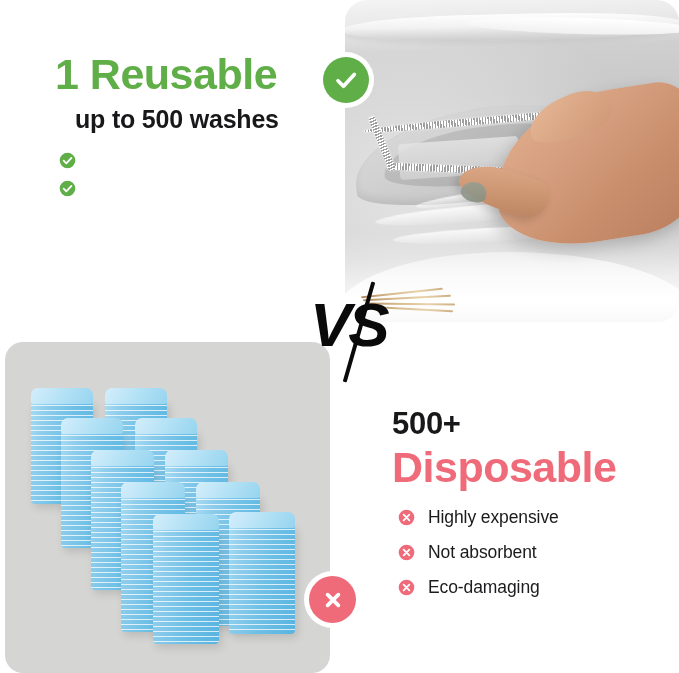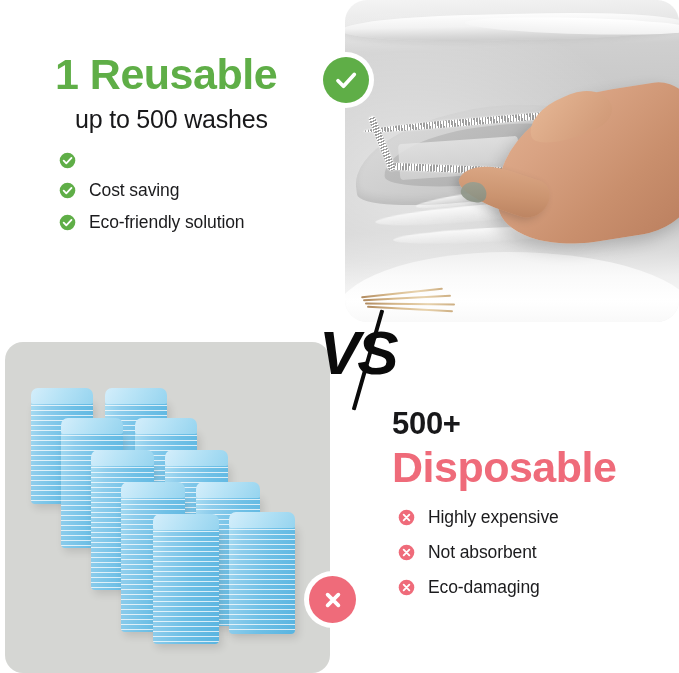--- a/index.html
+++ b/index.html
@@ -239,22 +239,22 @@
   #badge-cross .disc {
     width: 100%; height: 100%;
     border-radius: 50%;
     background: #ef6b7a;
     display: flex; align-items: center; justify-content: center;
   }
 
   
   #vs-mark {
     position: absolute;
-    left: 319px; top: 286px;
-    width: 90px; height: 96px; margin-top: 28px;
+    left: 310px; top: 286px;
+    width: 90px; height: 96px;
   }
   #vs-text {
     position: absolute;
     left: 0; top: 8px;
     font-size: 62px;
     font-weight: 900;
     font-style: italic;
     letter-spacing: -3px;
     color: #0a0a0a;
     font-family: "Liberation Sans", sans-serif;
@@ -278,21 +278,21 @@
   #title-reusable {
     font-size: 43px;
     font-weight: 700;
     color: #5fae47;
     letter-spacing: -0.5px;
     line-height: 1.05;
     margin: 0;
   }
   #subtitle-reusable {
     font-size: 25px;
-    font-weight: 400;
+    font-weight: 700;
     color: #18181a;
     letter-spacing: -0.2px;
     margin: 8px 0 0 20px;
   }
   #reusable-list {
     list-style: none;
     margin: 18px 0 0 4px;
     padding: 0;
   }
   #reusable-list li,
@@ -399,30 +399,20 @@
           </svg>
         </span>
       </li>
       <li>
         <span class="bullet-icon">
           <svg viewBox="0 0 24 24" width="17" height="17">
             <circle cx="12" cy="12" r="11" fill="#5fae47"></circle>
             <path d="M6.6 12.3 L10.3 16 L17.6 8.4" fill="none" stroke="#ffffff" stroke-width="2.6" stroke-linecap="round" stroke-linejoin="round"></path>
           </svg>
         </span>
-        <span class="feature-label">Cost saving</span>
-      </li>
-      <li>
-        <span class="bullet-icon">
-          <svg viewBox="0 0 24 24" width="17" height="17">
-            <circle cx="12" cy="12" r="11" fill="#5fae47"></circle>
-            <path d="M6.6 12.3 L10.3 16 L17.6 8.4" fill="none" stroke="#ffffff" stroke-width="2.6" stroke-linecap="round" stroke-linejoin="round"></path>
-          </svg>
-        </span>
-        <span class="feature-label">Eco-friendly solution</span>
       </li>
     </ul>
   </div>
 
   <div id="disposable-text">
     <div id="count-disposable">500+</div>
     <h1 id="title-disposable">Disposable</h1>
 
     <ul id="disposable-list">
       <li>

